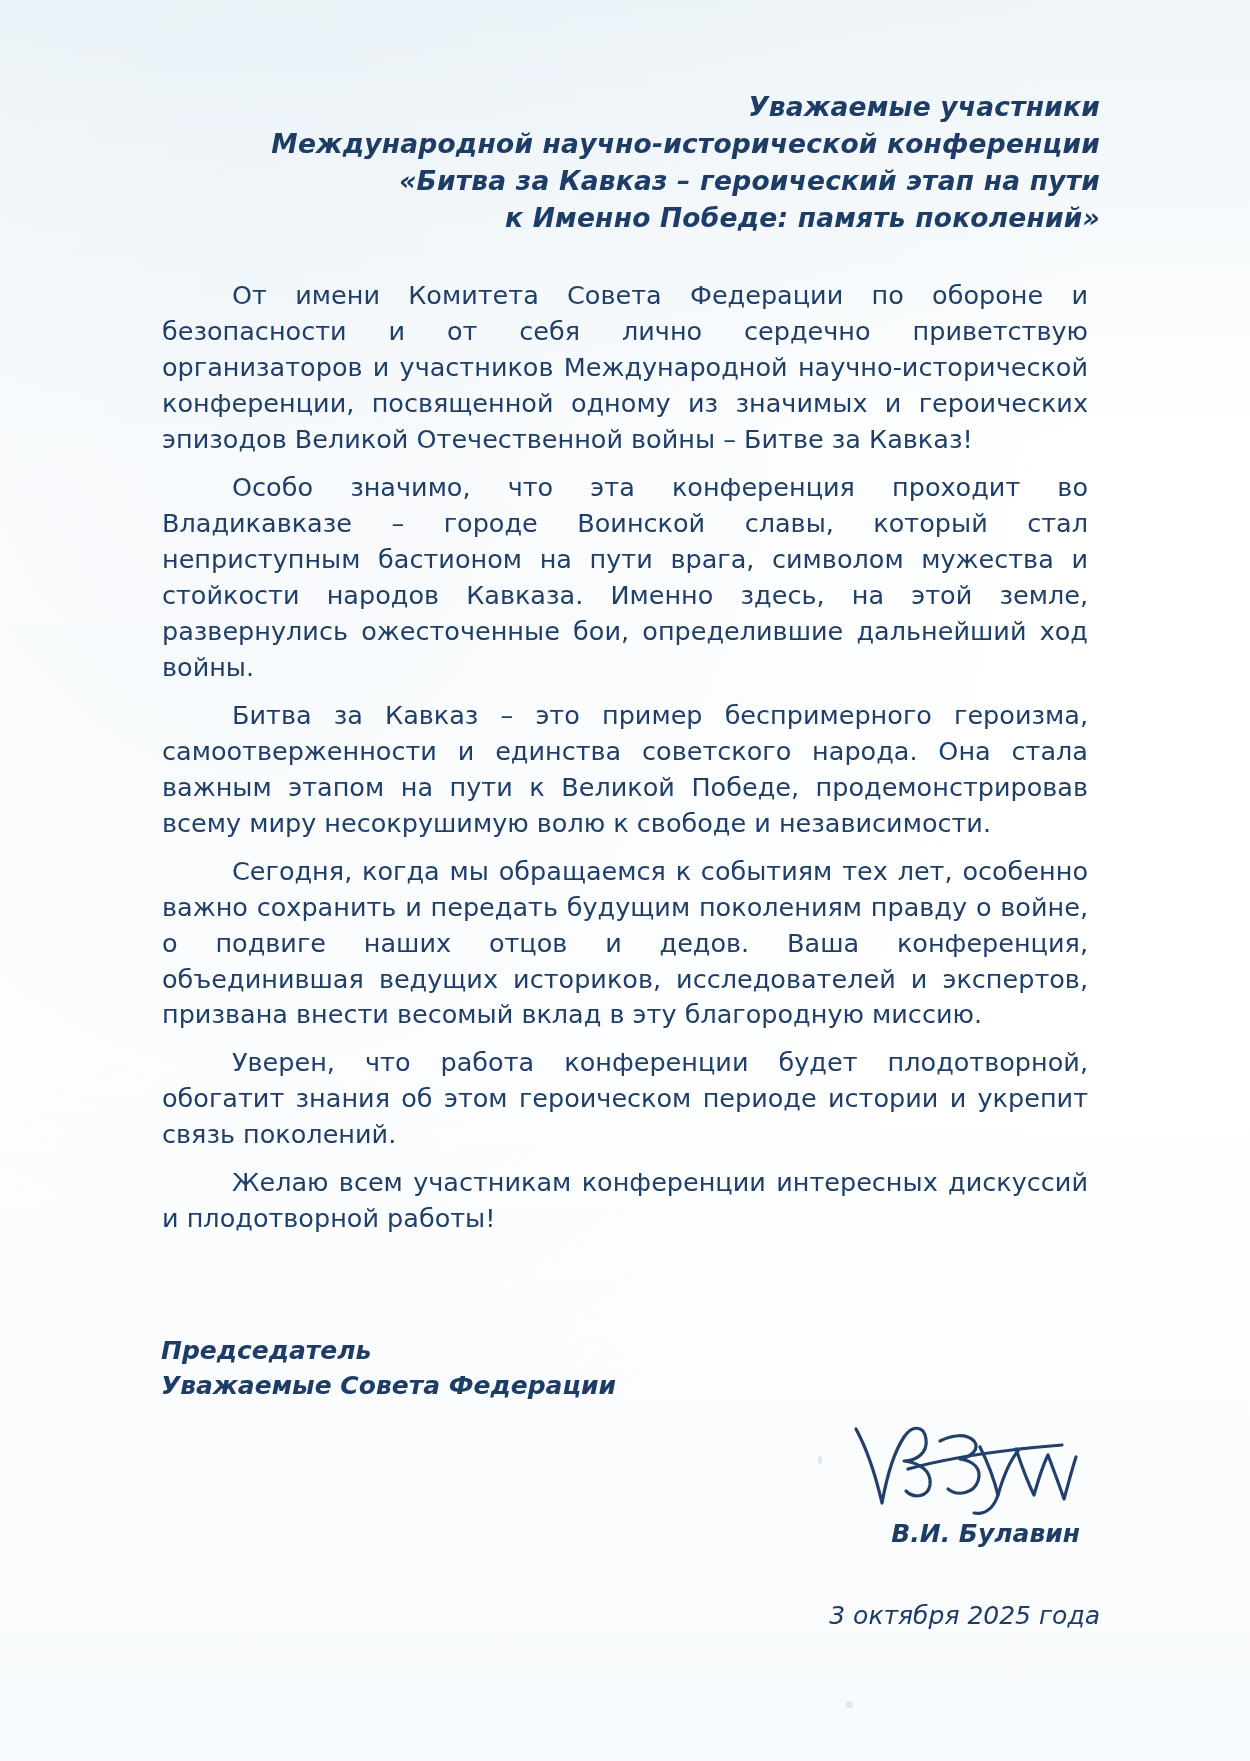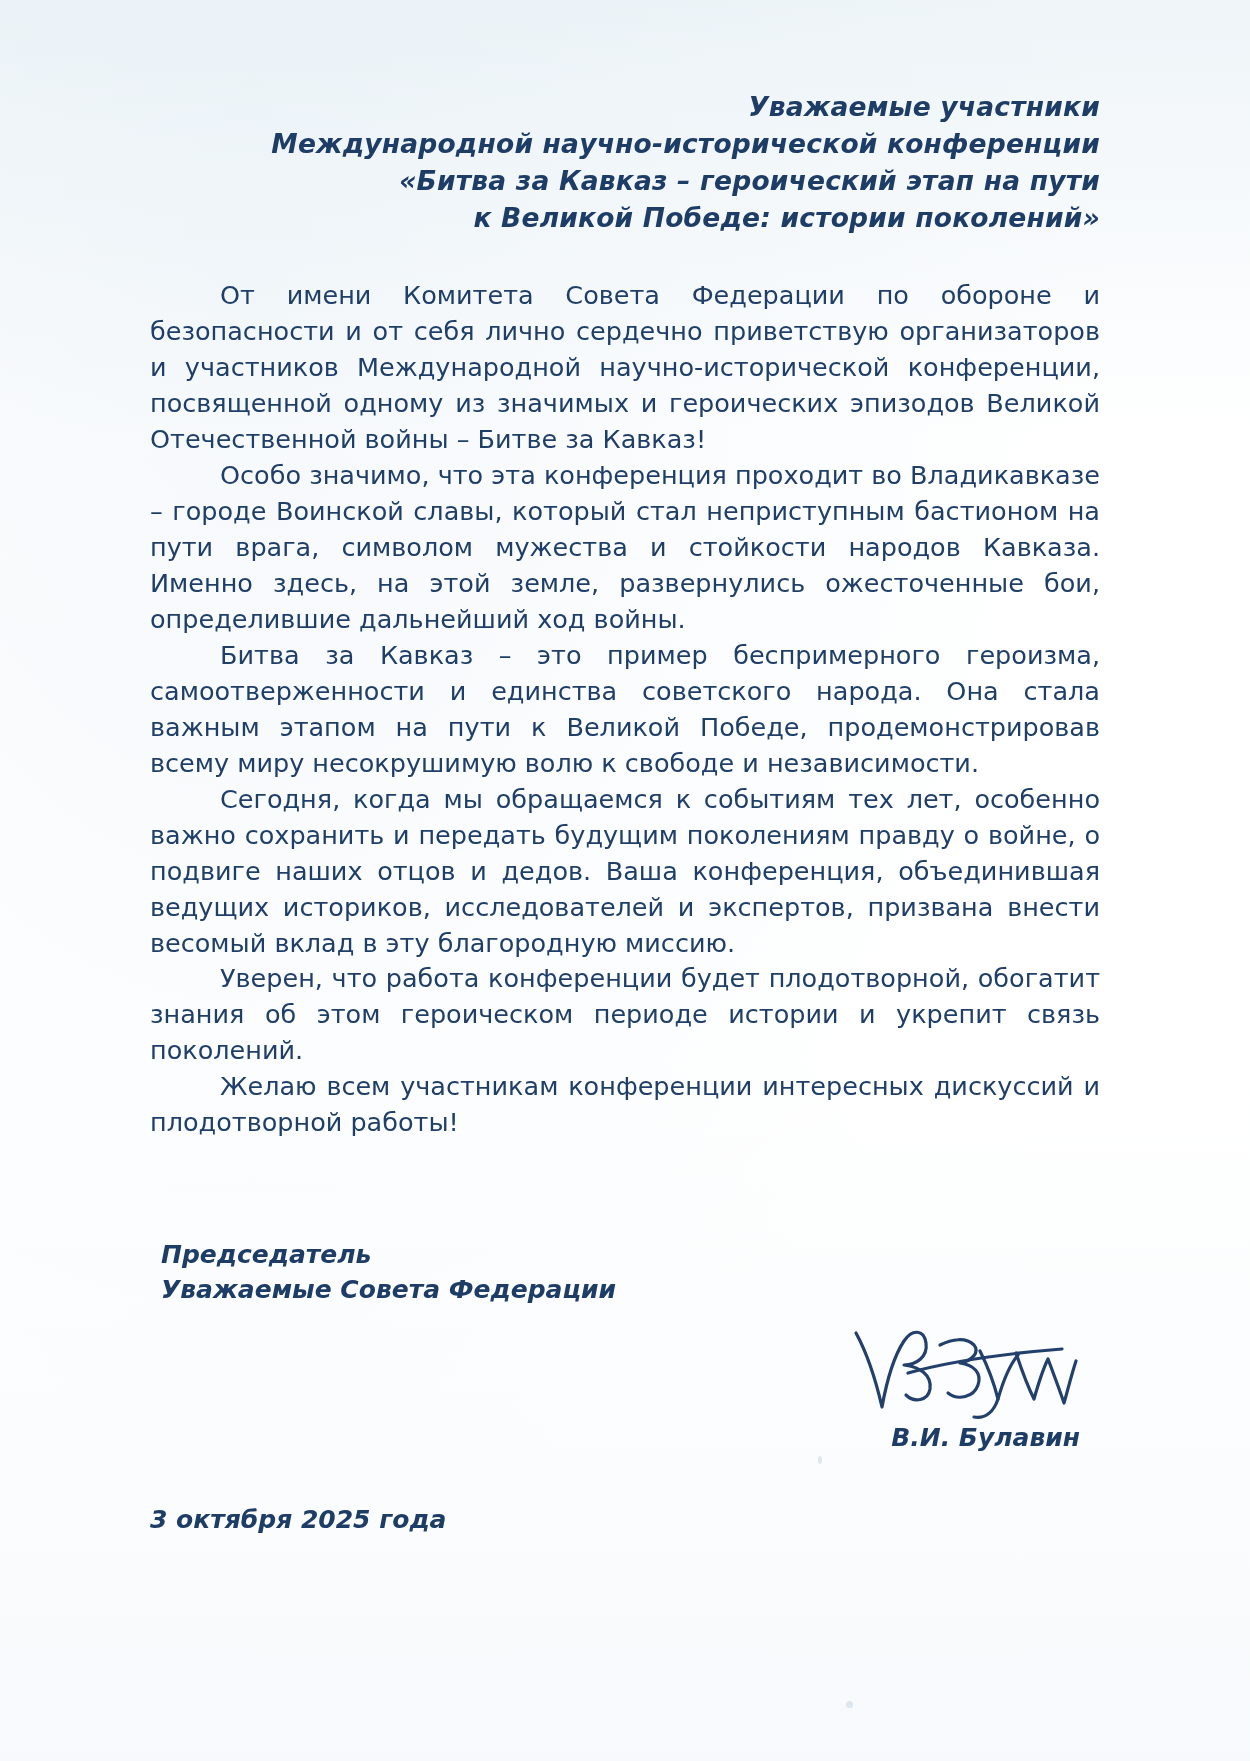--- a/index.html
+++ b/index.html
@@ -51,21 +51,21 @@
 
   .body-text {
     margin-top: 42px;
     font-size: 25.5px;
     line-height: 1.41;
     text-align: justify;
     text-justify: inter-word;
     color: #1f3f69;
   }
   .body-text p {
-    margin: 0;
+    margin: 12px;
     text-indent: 70px;
   }
 
   .signature-block {
     margin-top: 96px;
     font-weight: bold;
     font-style: italic;
     font-size: 25px;
     line-height: 1.40;
     color: #1d3c66;
@@ -89,24 +89,25 @@
     right: 20px;
     top: 112px;
     font-weight: bold;
     font-style: italic;
     font-size: 25px;
     color: #1d3c66;
     white-space: nowrap;
   }
   .date-line {
     margin-top: 44px;
-    font-weight: bold;
+    font-weight: normal;
     font-style: italic;
     font-size: 25px;
     color: #1d3c66;
+    text-align: right;
   }
   .speck {
     position: absolute;
     background: #c9d6e0;
     border-radius: 50%;
     opacity: 0.55;
   }
 </style>
 </head>
 <body>
@@ -116,21 +117,21 @@
 
   <div class="speck" style="left:818px; top:1456px; width:4px; height:8px;"></div>
   <div class="speck" style="left:846px; top:1701px; width:7px; height:7px;"></div>
 
   <div class="content">
 
     <div class="heading">
       <span class="line">Уважаемые участники</span>
       <span class="line">Международной научно-исторической конференции</span>
       <span class="line">«Битва за Кавказ – героический этап на пути</span>
-      <span class="line">к Великой Победе: истории поколений»</span>
+      <span class="line">к Именно Победе: память поколений»</span>
     </div>
 
     <div class="body-text">
       <p>От имени Комитета Совета Федерации по обороне и безопасности и от себя лично сердечно приветствую организаторов и участников Международной научно-исторической конференции, посвященной одному из значимых и героических эпизодов Великой Отечественной войны – Битве за Кавказ!</p>
       <p>Особо значимо, что эта конференция проходит во Владикавказе – городе Воинской славы, который стал неприступным бастионом на пути врага, символом мужества и стойкости народов Кавказа. Именно здесь, на этой земле, развернулись ожесточенные бои, определившие дальнейший ход войны.</p>
       <p>Битва за Кавказ – это пример беспримерного героизма, самоотверженности и единства советского народа. Она стала важным этапом на пути к Великой Победе, продемонстрировав всему миру несокрушимую волю к свободе и независимости.</p>
       <p>Сегодня, когда мы обращаемся к событиям тех лет, особенно важно сохранить и передать будущим поколениям правду о войне, о подвиге наших отцов и дедов. Ваша конференция, объединившая ведущих историков, исследователей и экспертов, призвана внести весомый вклад в эту благородную миссию.</p>
       <p>Уверен, что работа конференции будет плодотворной, обогатит знания об этом героическом периоде истории и укрепит связь поколений.</p>
       <p>Желаю всем участникам конференции интересных дискуссий и плодотворной работы!</p>
     </div>

